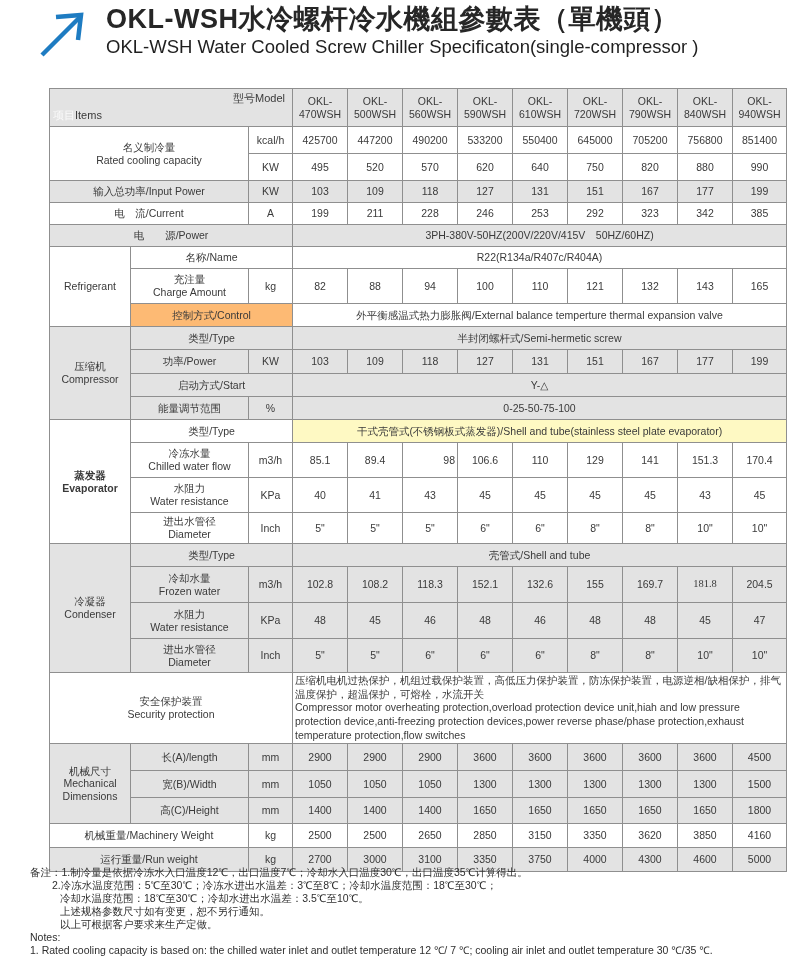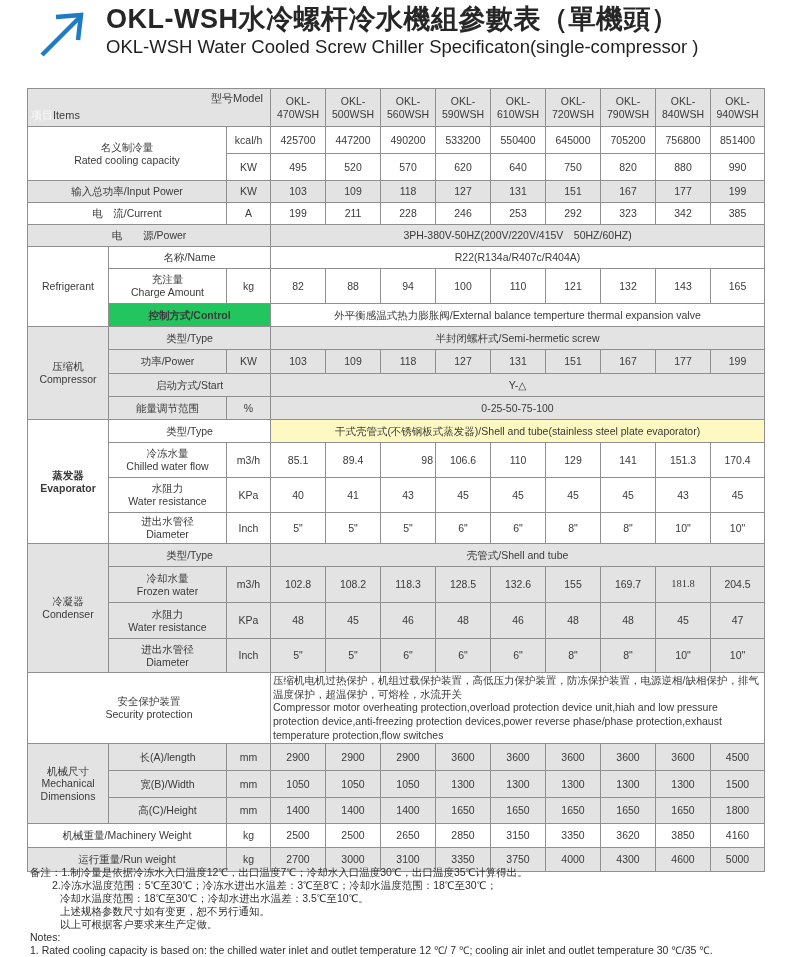--- a/index.html
+++ b/index.html
@@ -14,21 +14,21 @@
   .titles { margin-left:10px; }
   .title-zh { font-size:27px; font-weight:bold; color:#262626; letter-spacing:0.5px; line-height:1.15; }
   .title-en { font-size:18.5px; color:#1f1f1f; margin-top:1px; }
 
   
   .table-wrap { position:absolute; left:27px; top:88px; width:737px; }
   .blue-bar {
     height:29px; line-height:29px; text-align:center;
     color:#fff; font-size:15px; font-weight:bold;
   }
-  table.spec { border-collapse:collapse; table-layout:fixed; width:737px; }
+  table.spec { border-collapse:collapse; table-layout:fixed; width:737px;margin-left:22px; }
   table.spec td {
     border:1px solid #8f8f8f; text-align:center; vertical-align:middle;
     padding:1px 2px; font-size:10.5px; line-height:1.22; color:#3a3a3a;
     overflow:hidden;
   }
   td.model-h { font-size:11px; }
   td.num { font-size:11px; }
   td.sec { padding:2px 5px; }
   td.sec div { text-align:left; line-height:1.3; }
   
@@ -196,21 +196,21 @@
           <td class="num" style="background: rgb(255, 255, 255); height: 32px;">88</td>
           <td class="num" style="background: rgb(255, 255, 255); height: 32px;">94</td>
           <td class="num" style="background: rgb(255, 255, 255); height: 32px;">100</td>
           <td class="num" style="background: rgb(255, 255, 255); height: 32px;">110</td>
           <td class="num" style="background: rgb(255, 255, 255); height: 32px;">121</td>
           <td class="num" style="background: rgb(255, 255, 255); height: 32px;">132</td>
           <td class="num" style="background: rgb(255, 255, 255); height: 32px;">143</td>
           <td class="num" style="background: rgb(255, 255, 255); height: 32px;">165</td>
         </tr>
         <tr>
-          <td colspan="2" style="background: #22c55e; height: 20px; font-weight: bold;">控制方式/Control</td>
+          <td colspan="2" style="background: #fdba74; height: 20px;">控制方式/Control</td>
           <td colspan="9" style="background: rgb(255, 255, 255); height: 20px;">外平衡感温式热力膨胀阀/External balance temperture thermal expansion valve</td>
         </tr>
         <tr>
           <td rowspan="4" style="background: rgb(227, 227, 227);">
             <div>压缩机</div>
             <div>Compressor</div>
           </td>
           <td colspan="2" style="background: rgb(227, 227, 227); height: 20px;">类型/Type</td>
           <td colspan="9" style="background: rgb(227, 227, 227); height: 20px;">半封闭螺杆式/Semi-hermetic screw</td>
         </tr>
@@ -302,21 +302,21 @@
         </tr>
         <tr>
           <td style="background: rgb(227, 227, 227); height: 33px;">
             <div>冷却水量</div>
             <div>Frozen water</div>
           </td>
           <td style="background: rgb(227, 227, 227); height: 33px;">m3/h</td>
           <td class="num" style="background: rgb(227, 227, 227); height: 33px;">102.8</td>
           <td class="num" style="background: rgb(227, 227, 227); height: 33px;">108.2</td>
           <td class="num" style="background: rgb(227, 227, 227); height: 33px;">118.3</td>
-          <td class="num" style="background: rgb(227, 227, 227); height: 33px;">128.5</td>
+          <td class="num" style="background: rgb(227, 227, 227); height: 33px;">152.1</td>
           <td class="num" style="background: rgb(227, 227, 227); height: 33px;">132.6</td>
           <td class="num" style="background: rgb(227, 227, 227); height: 33px;">155</td>
           <td class="num" style="background: rgb(227, 227, 227); height: 33px;">169.7</td>
           <td class="num" style="background: rgb(227, 227, 227); height: 33px; font-family: Liberation Serif, serif;">181.8</td>
           <td class="num" style="background: rgb(227, 227, 227); height: 33px;">204.5</td>
         </tr>
         <tr>
           <td style="background: rgb(227, 227, 227); height: 33px;">
             <div>水阻力</div>
             <div>Water resistance</div>

